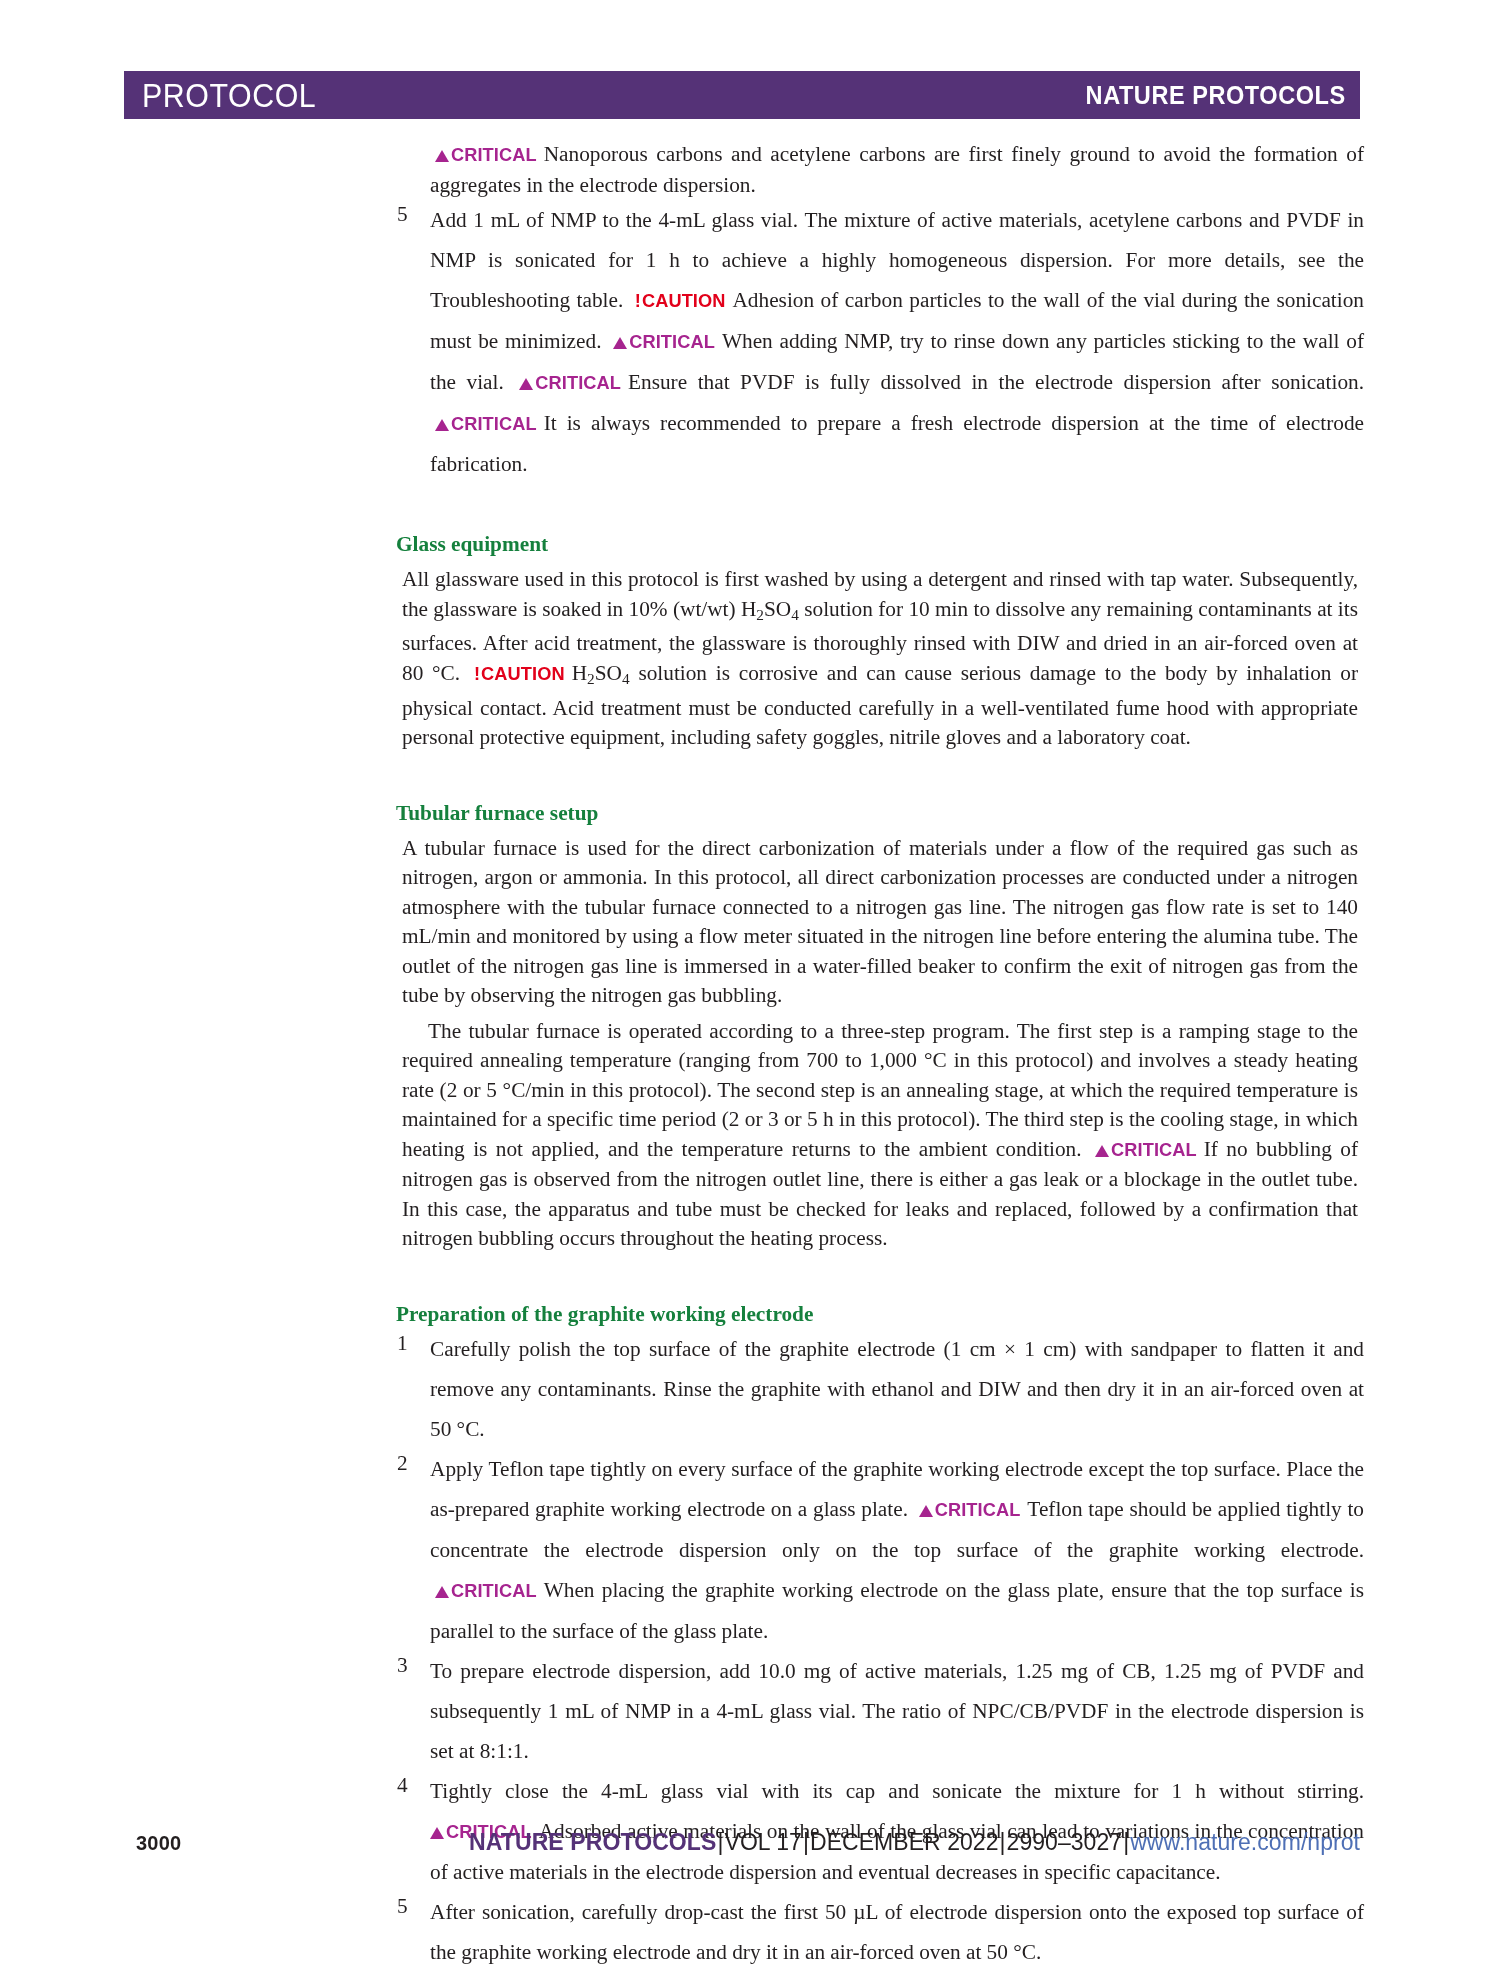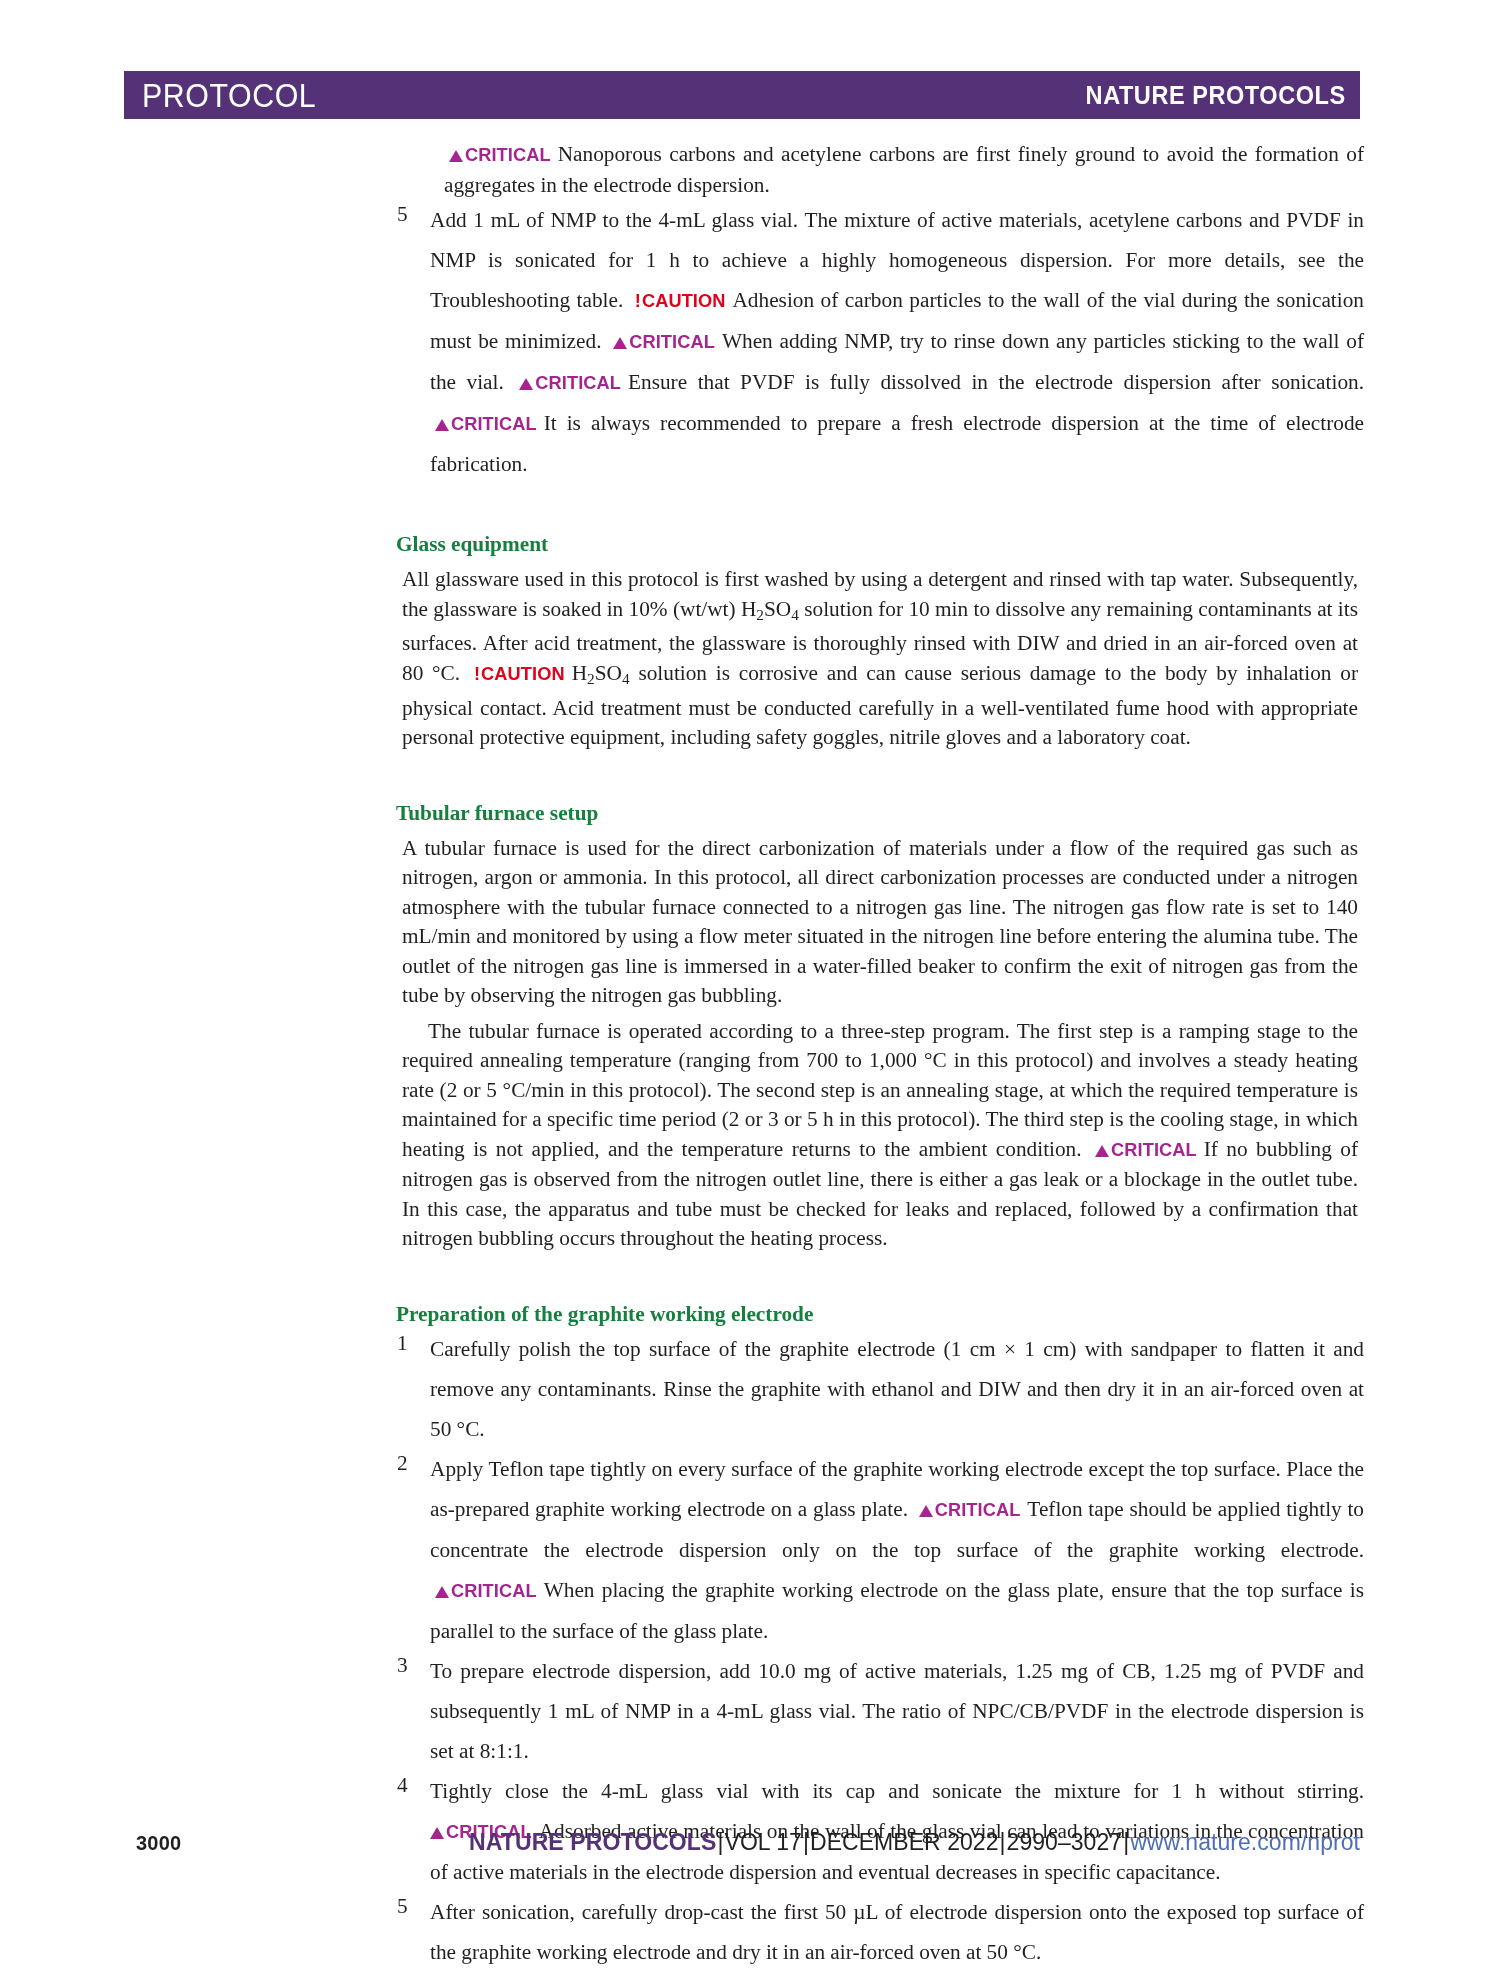--- a/index.html
+++ b/index.html
@@ -90,21 +90,21 @@
     box-sizing: border-box;
   }
   .step-body {
     flex: 1 1 auto;
     font-size: 21.3px;
     line-height: 40px;
     text-align: justify;
   }
   
   .sub {
-    margin-left: 48px;
+    margin-left: 34px;
     font-size: 21.3px;
     line-height: 29.5px;
     text-align: justify;
   }
 
   .indent-first { text-indent: 26px; }
 
   h2.sec {
     margin: 0;
     font-family: "Liberation Sans", "DejaVu Sans", sans-serif;

